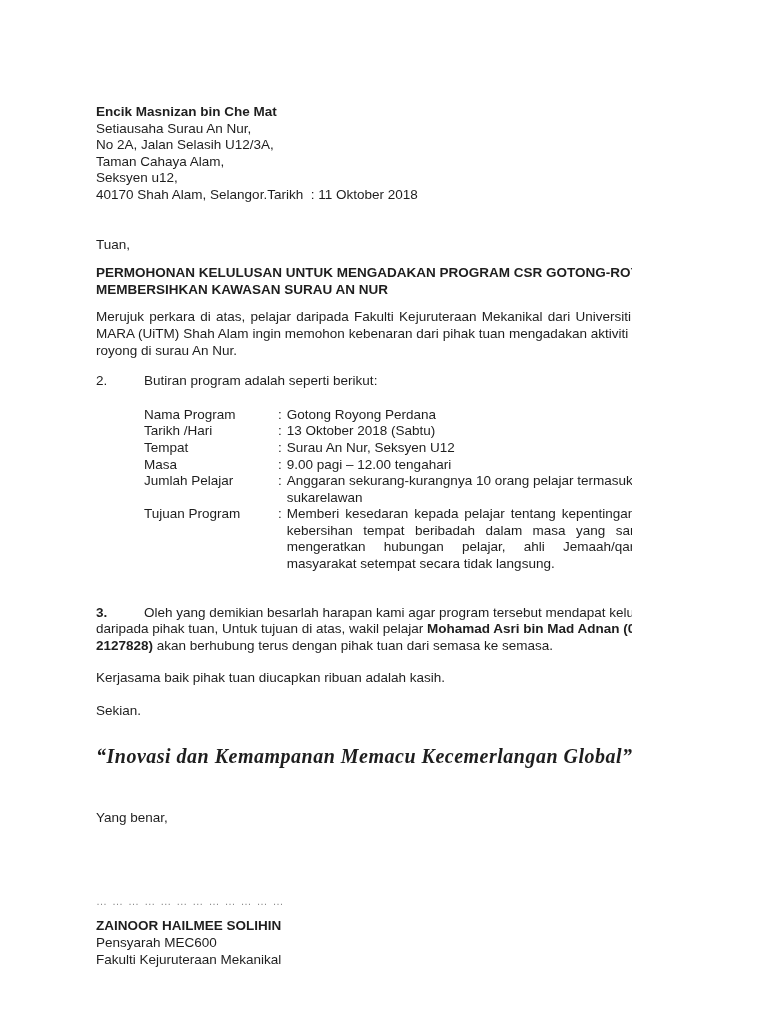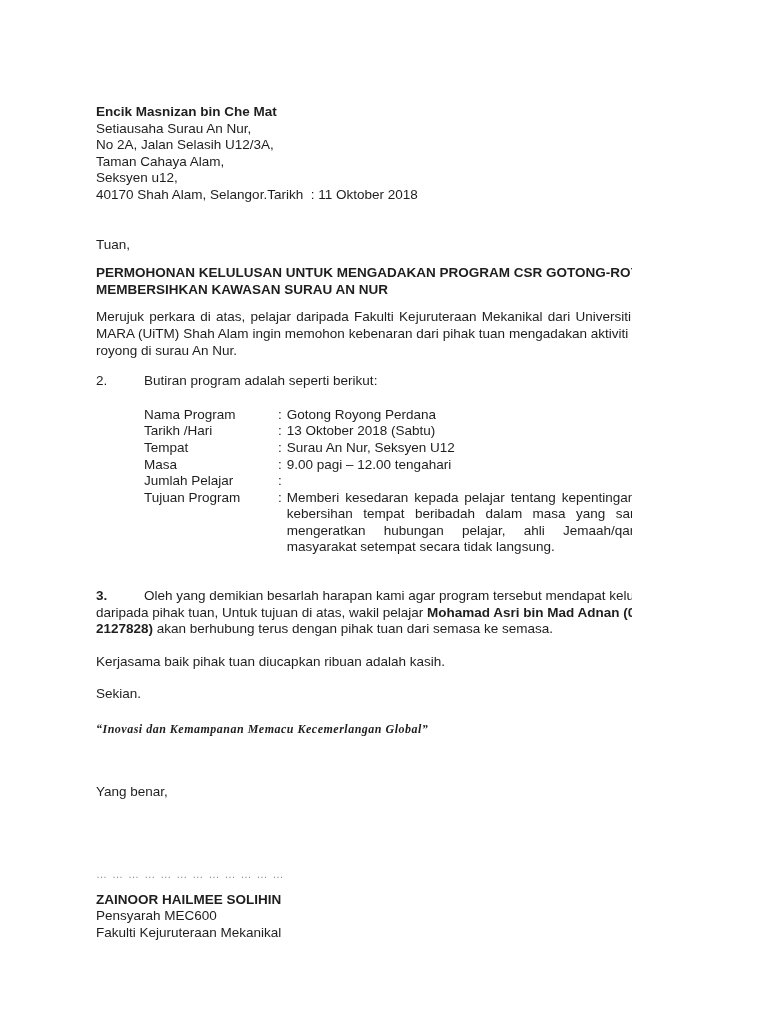--- a/index.html
+++ b/index.html
@@ -46,24 +46,24 @@
     padding-left: 48px;
   }
   .detail-row { display: flex; align-items: flex-start; }
   .detail-label { width: 134px; flex: none; }
   .detail-colon { flex: none; margin-right: 5px; white-space: pre; }
   .detail-value { flex: 1; }
   .detail-value.justify { text-align: justify; }
   .para-3 { margin-top: 32px; }
   .closing { margin-top: 16px; }
   .motto {
-    margin-top: 18px;
+    margin-top: 28px;
     font-family: cursive;
     font-style: italic;
-    font-size: 12px;
+    font-size: 20px;
     letter-spacing: 0.5px;
     font-weight: bold;
   }
   .signoff { margin-top: 46px; }
   .sig-dots {
     margin-top: 66px;
     color: #8c8c8c;
     font-size: 11px;
     letter-spacing: 1px;
     white-space: pre;
@@ -115,20 +115,21 @@
         <div class="detail-value">Surau An Nur, Seksyen U12</div>
       </div>
       <div class="detail-row">
         <div class="detail-label">Masa</div>
         <div class="detail-colon">:</div>
         <div class="detail-value">9.00 pagi – 12.00 tengahari</div>
       </div>
       <div class="detail-row">
         <div class="detail-label">Jumlah Pelajar</div>
         <div class="detail-colon">:</div>
+        <div class="detail-value">Anggaran sekurang-kurangnya 10 orang pelajar termasuk sukarelawan</div>
       </div>
       <div class="detail-row">
         <div class="detail-label">Tujuan Program</div>
         <div class="detail-colon">:</div>
         <div class="detail-value justify">Memberi kesedaran kepada pelajar tentang kepentingan menjaga kebersihan tempat beribadah dalam masa yang sama dapat mengeratkan hubungan pelajar, ahli Jemaah/qariah dan masyarakat setempat secara tidak langsung.</div>
       </div>
     </div>
 
     <p class="para para-3">
       <span class="para-num bold">3.</span><span>Oleh yang demikian besarlah harapan kami agar program tersebut mendapat kelulusan daripada pihak tuan, Untuk tujuan di atas, wakil pelajar </span><span class="bold">Mohamad Asri bin Mad Adnan (018-2127828)</span><span> akan berhubung terus dengan pihak tuan dari semasa ke semasa.</span>

